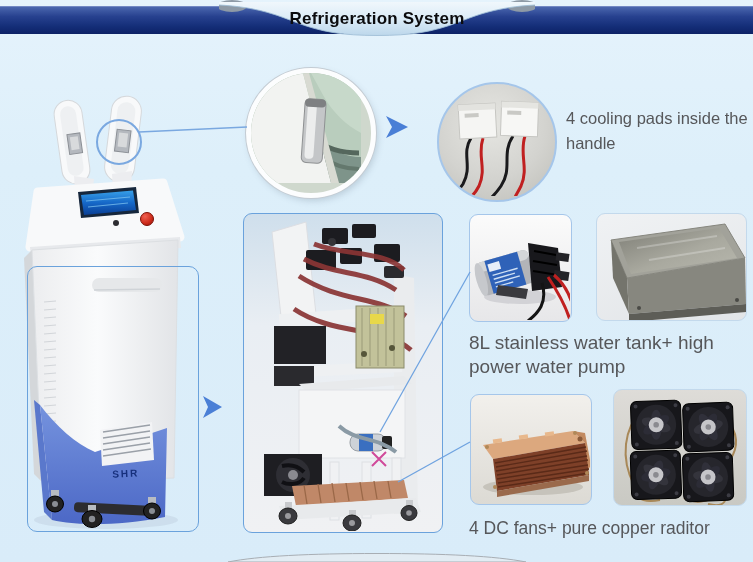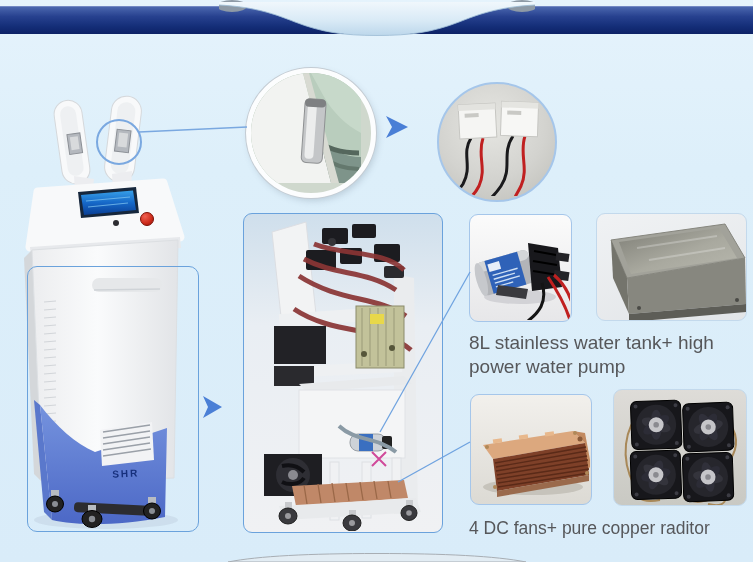--- a/index.html
+++ b/index.html
@@ -62,20 +62,21 @@
           <stop offset=".55" stop-color="#d9eaf6"></stop>
         <stop offset="1" stop-color="#bcd7eb"></stop>
       </linearGradient>
     </defs>
     <ellipse cx="13" cy="6" rx="15" ry="6" fill="#8e9aa6"></ellipse>
     <ellipse cx="303" cy="6" rx="15" ry="6" fill="#8e9aa6"></ellipse>
     <path d="M0,2 L316,2 L316,5 C278,7 258,15 240,22 C214,32 192,35.5 158,35.5
              C124,35.5 102,32 76,22 C58,15 38,7 0,5 Z" fill="url(#ribG)"></path>
     <path d="M316,5 C278,7 258,15 240,22 C214,32 192,35.5 158,35.5 C124,35.5 102,32 76,22 C58,15 38,7 0,5" fill="none" stroke="#9fbdd6" stroke-width="1" opacity=".85"></path>
   </svg>
+  <div class="abs banner-title">Refrigeration System</div>
 
   <svg class="abs" style="left:18px;top:70px;" width="190" height="465" viewBox="0 0 190 465">
     <defs>
       <linearGradient id="bodyG" x1="0" y1="0" x2="1" y2="0">
         <stop offset="0" stop-color="#ecedef"></stop>
           <stop offset=".45" stop-color="#fafbfc"></stop>
         <stop offset="1" stop-color="#e2e4e7"></stop>
       </linearGradient>
       <linearGradient id="blueG" x1="0" y1="0" x2="0" y2="1">
         <stop offset="0" stop-color="#7593de"></stop>
@@ -194,20 +195,21 @@
         </g>
         <g transform="rotate(2 80 36)">
           <rect x="62" y="18" width="37" height="34" fill="#f7f7f5" stroke="#c6c6c2"></rect>
           <rect x="62" y="18" width="37" height="6" fill="#e5e5e1"></rect>
           <rect x="68" y="27" width="14" height="4" fill="#c9c9c5"></rect>
         </g>
       </g>
     </svg>
   </div>
 
+  <div class="abs caption" id="caption-pads">4 cooling pads inside the handle</div>
 
   <div class="abs blue-box photo" id="center-photo">
     <svg width="197" height="317" viewBox="0 0 197 317">
       <polygon points="28,18 62,8 72,100 38,112" fill="#f2f3f4" stroke="#dcdee2"></polygon>
       <polygon points="150,60 170,64 174,300 150,300" fill="#eaecee"></polygon>
       <rect x="35" y="96" width="122" height="13" fill="#eef0f2" transform="rotate(-4 96 102)"></rect>
       <rect x="40" y="150" width="118" height="11" fill="#eef0f2" transform="rotate(-3 99 155)"></rect>
       <g fill="#1c1c20">
         <rect x="78" y="14" width="26" height="16" rx="2"></rect>
           <rect x="108" y="10" width="24" height="14" rx="2"></rect>

